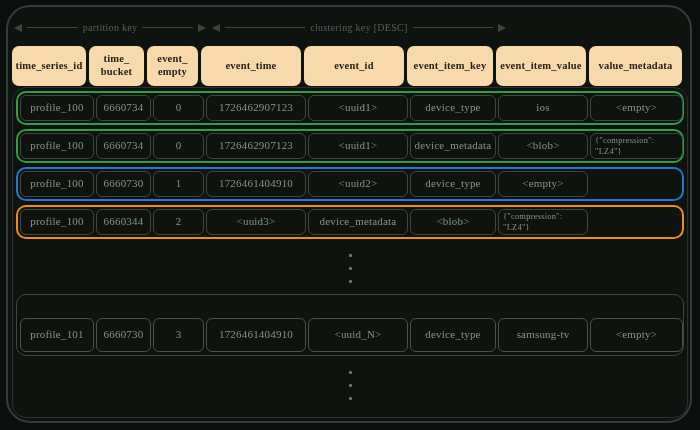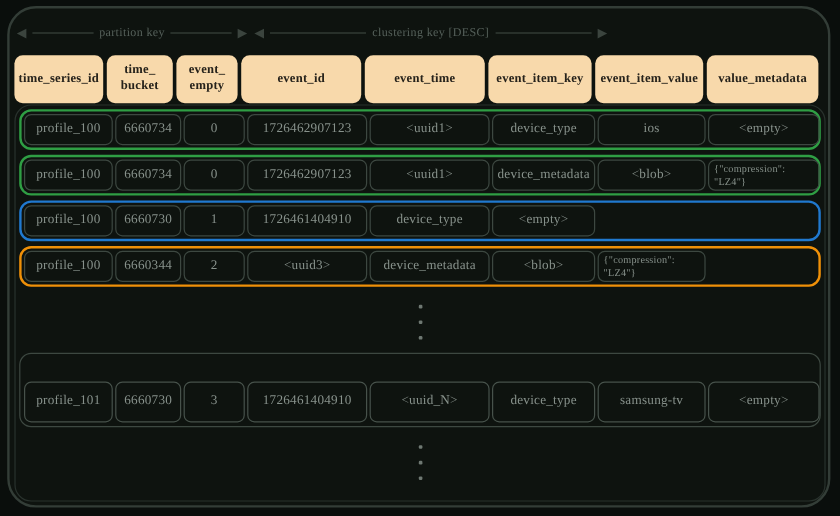--- a/index.html
+++ b/index.html
@@ -84,22 +84,22 @@
       <span class="ah ah-right"></span>
     </div>
   </div>
 
   <div class="grid header-grid">
     <div class="hcell">time_series_id</div>
     <div class="hcell">time_
 bucket</div>
     <div class="hcell">event_
 empty</div>
+    <div class="hcell">event_time</div>
     <div class="hcell">event_id</div>
-    <div class="hcell">event_time</div>
     <div class="hcell">event_item_key</div>
     <div class="hcell">event_item_value</div>
     <div class="hcell">value_metadata</div>
   </div>
 
   <div class="table-body">
 
     <div class="row-outline hl-green">
       <div class="grid row-grid">
         <div class="cell">profile_100</div>
@@ -125,20 +125,21 @@
         <div class="cell cell-small">{"compression": "LZ4"}</div>
       </div>
     </div>
 
     <div class="row-outline hl-blue">
       <div class="grid row-grid">
         <div class="cell">profile_100</div>
         <div class="cell">6660730</div>
         <div class="cell">1</div>
         <div class="cell">1726461404910</div>
+        <div class="cell">&lt;uuid2&gt;</div>
         <div class="cell">device_type</div>
         <div class="cell">&lt;empty&gt;</div>
       </div>
     </div>
 
     <div class="row-outline hl-orange">
       <div class="grid row-grid">
         <div class="cell">profile_100</div>
         <div class="cell">6660344</div>
         <div class="cell">2</div>

